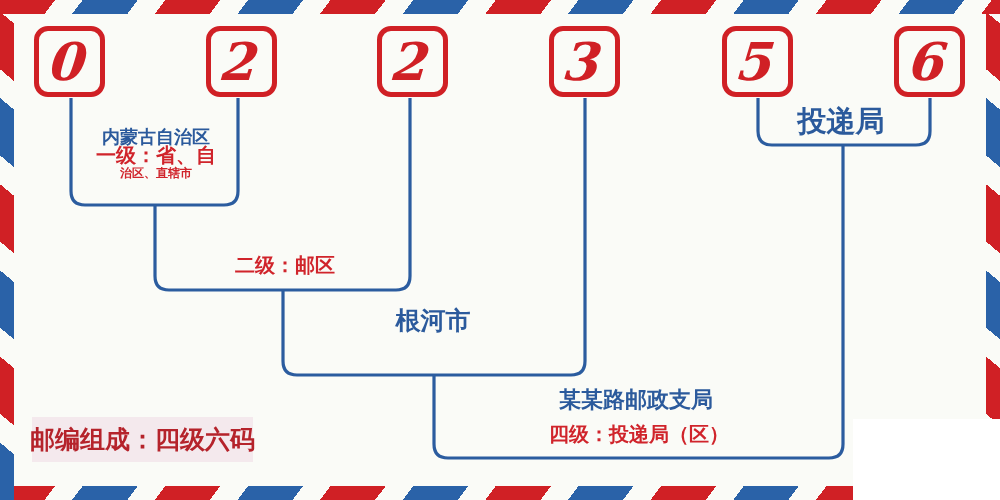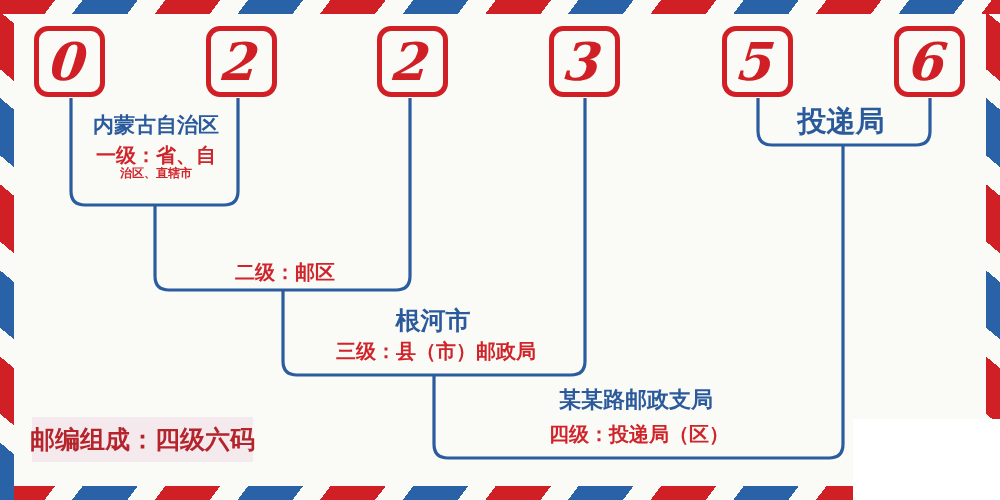--- a/index.html
+++ b/index.html
@@ -43,24 +43,24 @@
   
   .connectors{position:absolute;left:0;top:0;z-index:2;}
   .connectors path{fill:none;stroke:#2b5c9f;stroke-width:3.2px;}
   
   .lbl{
     position:absolute;transform:translateX(-50%);
     white-space:nowrap;font-weight:bold;z-index:4;line-height:1.05;
   }
   .blue{color:#2b5a9c;}
   .red{color:#d0242b;}
-  .lbl-l1-name{left:156px;top:114px;font-size:21px;}
+  .lbl-l1-name{left:156px;top:128px;font-size:18px;}
   .lbl-l1-d1{left:156px;top:145px;font-size:20px;}
   .lbl-l1-d2{left:156px;top:167px;font-size:12px;}
-  .lbl-l2{left:285px;top:262px;font-size:20px;}
+  .lbl-l2{left:285px;top:255px;font-size:20px;}
   .lbl-l3-name{left:433px;top:308px;font-size:25px;}
   .lbl-l3-d{left:436px;top:341px;font-size:20px;}
   .lbl-l4-name{left:636px;top:388px;font-size:22px;}
   .lbl-l4-d{left:639px;top:424px;font-size:20px;}
   .lbl-delivery{left:841px;top:106px;font-size:29px;}
   
   .badge{
     position:absolute;left:32px;top:417px;width:221px;height:45px;
     background:#f4e9ed;border-radius:0;z-index:4;
     display:flex;align-items:center;justify-content:center;
@@ -111,21 +111,20 @@
     <span>6</span>
   </div>
 
   <div class="lbl blue lbl-l1-name">内蒙古自治区</div>
   <div class="lbl red lbl-l1-d1">一级：省、自</div>
   <div class="lbl red lbl-l1-d2">治区、直辖市</div>
 
   <div class="lbl red lbl-l2">二级：邮区</div>
 
   <div class="lbl blue lbl-l3-name">根河市</div>
-  <div class="lbl red lbl-l3-d">三级：县（市）邮政局</div>
 
   <div class="lbl blue lbl-l4-name">某某路邮政支局</div>
   <div class="lbl red lbl-l4-d">四级：投递局（区）</div>
 
   <div class="lbl blue lbl-delivery">投递局</div>
 
   <div class="badge">
     <span>邮编组成：四级六码</span>
   </div>
 

